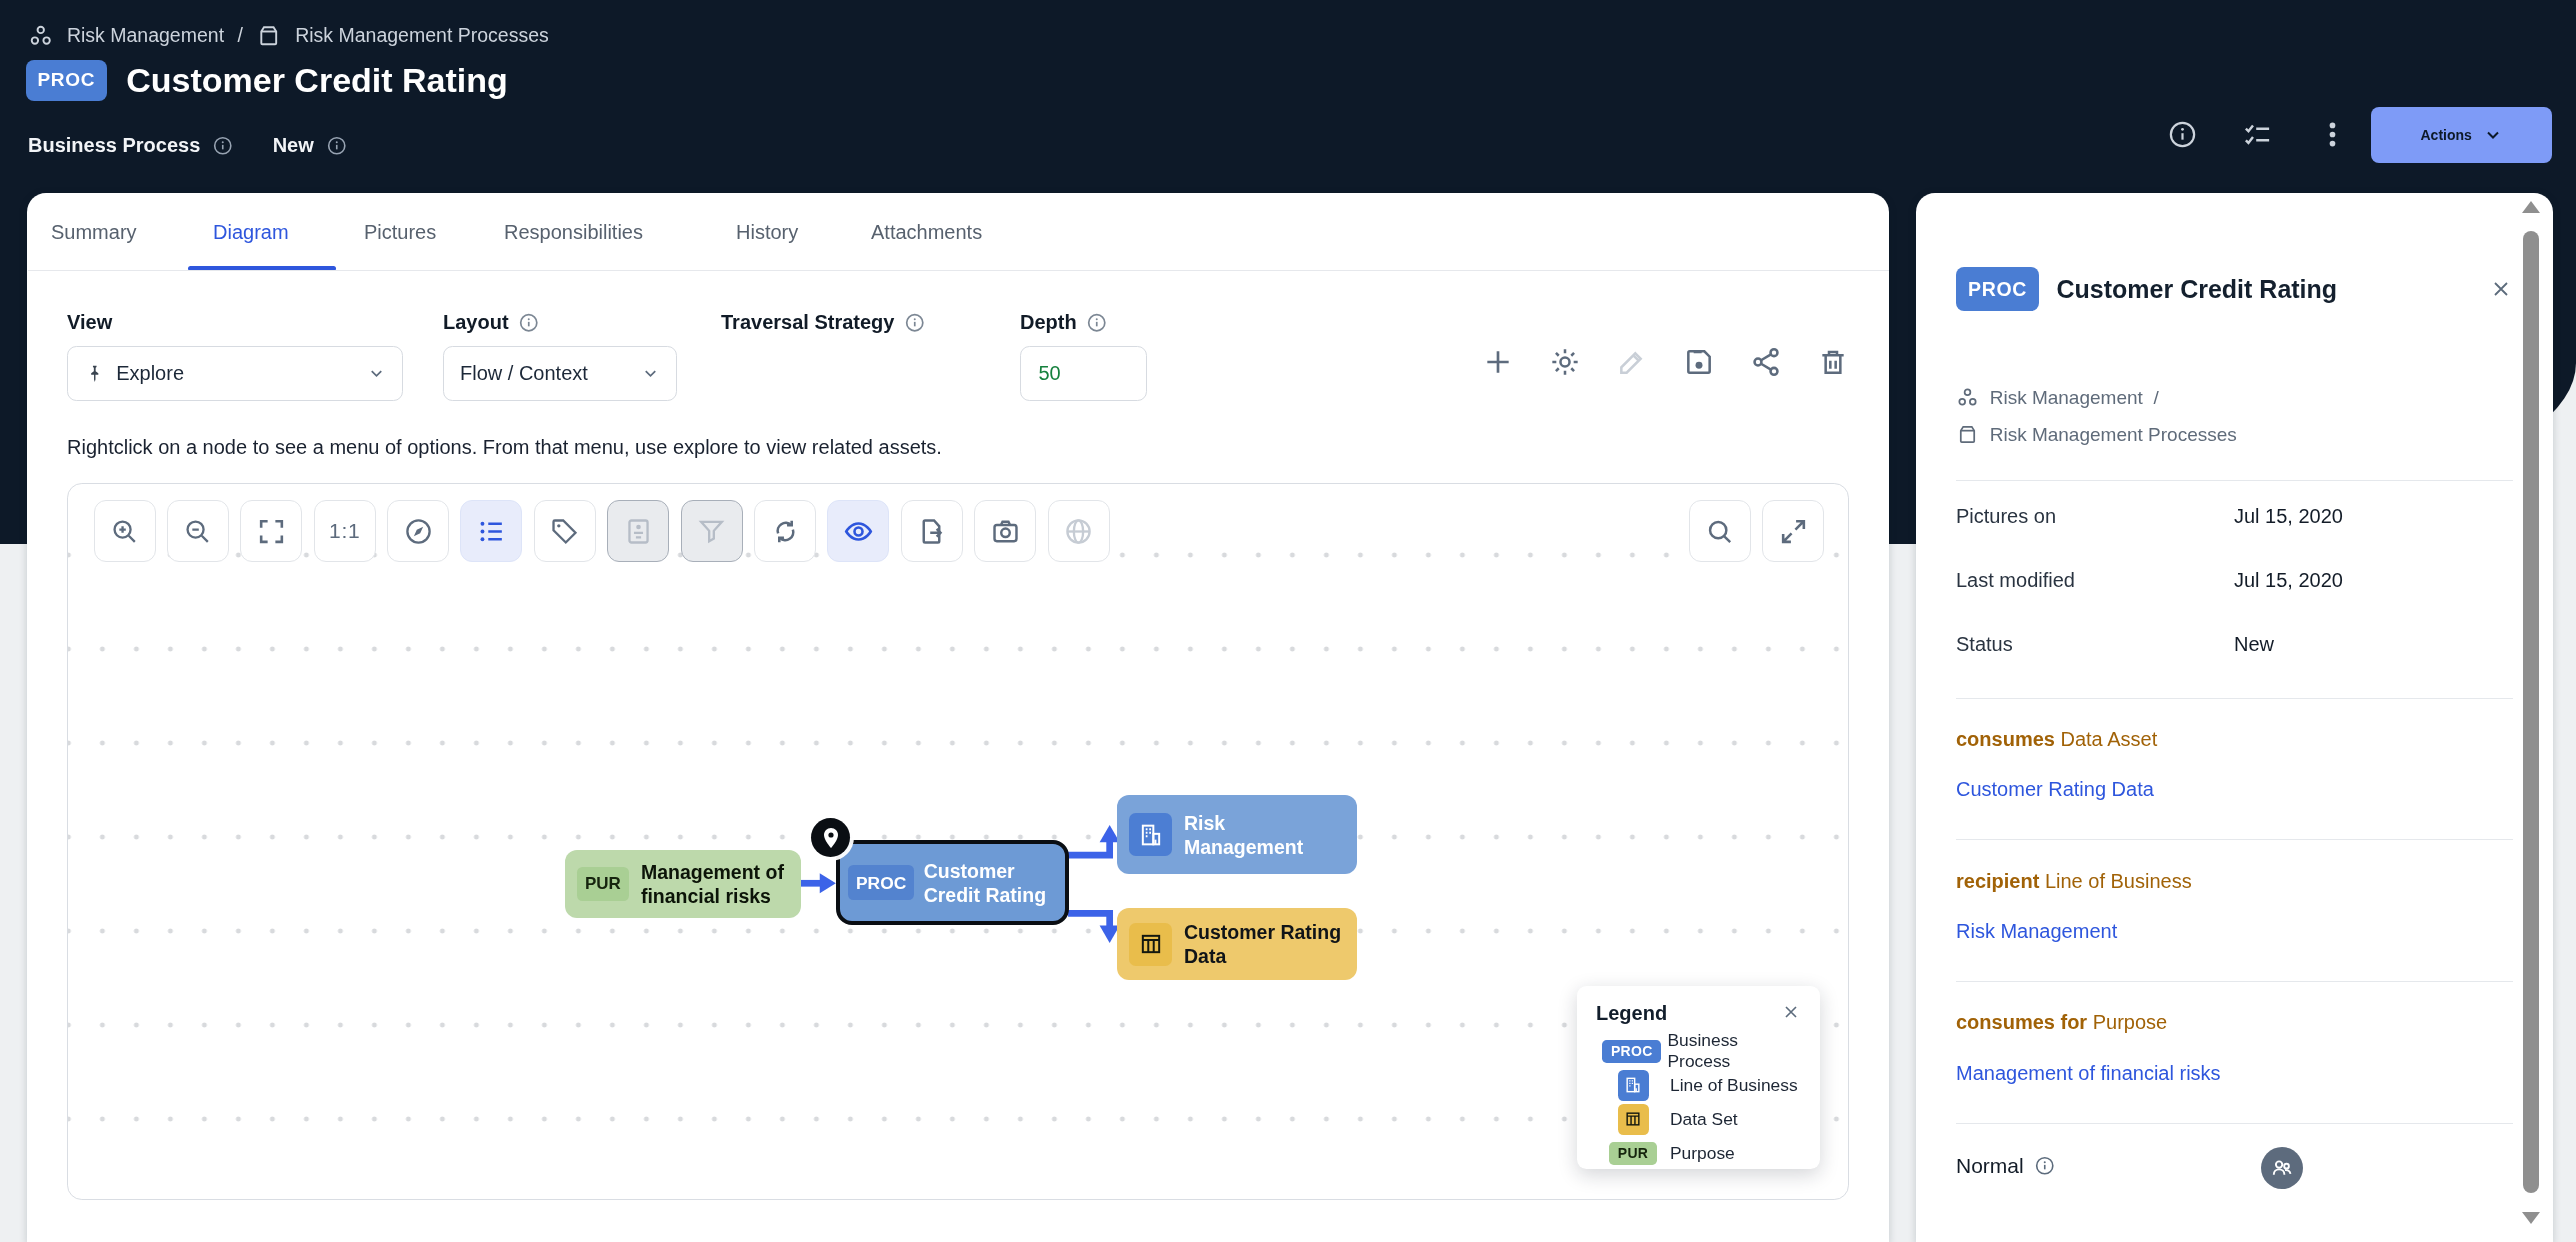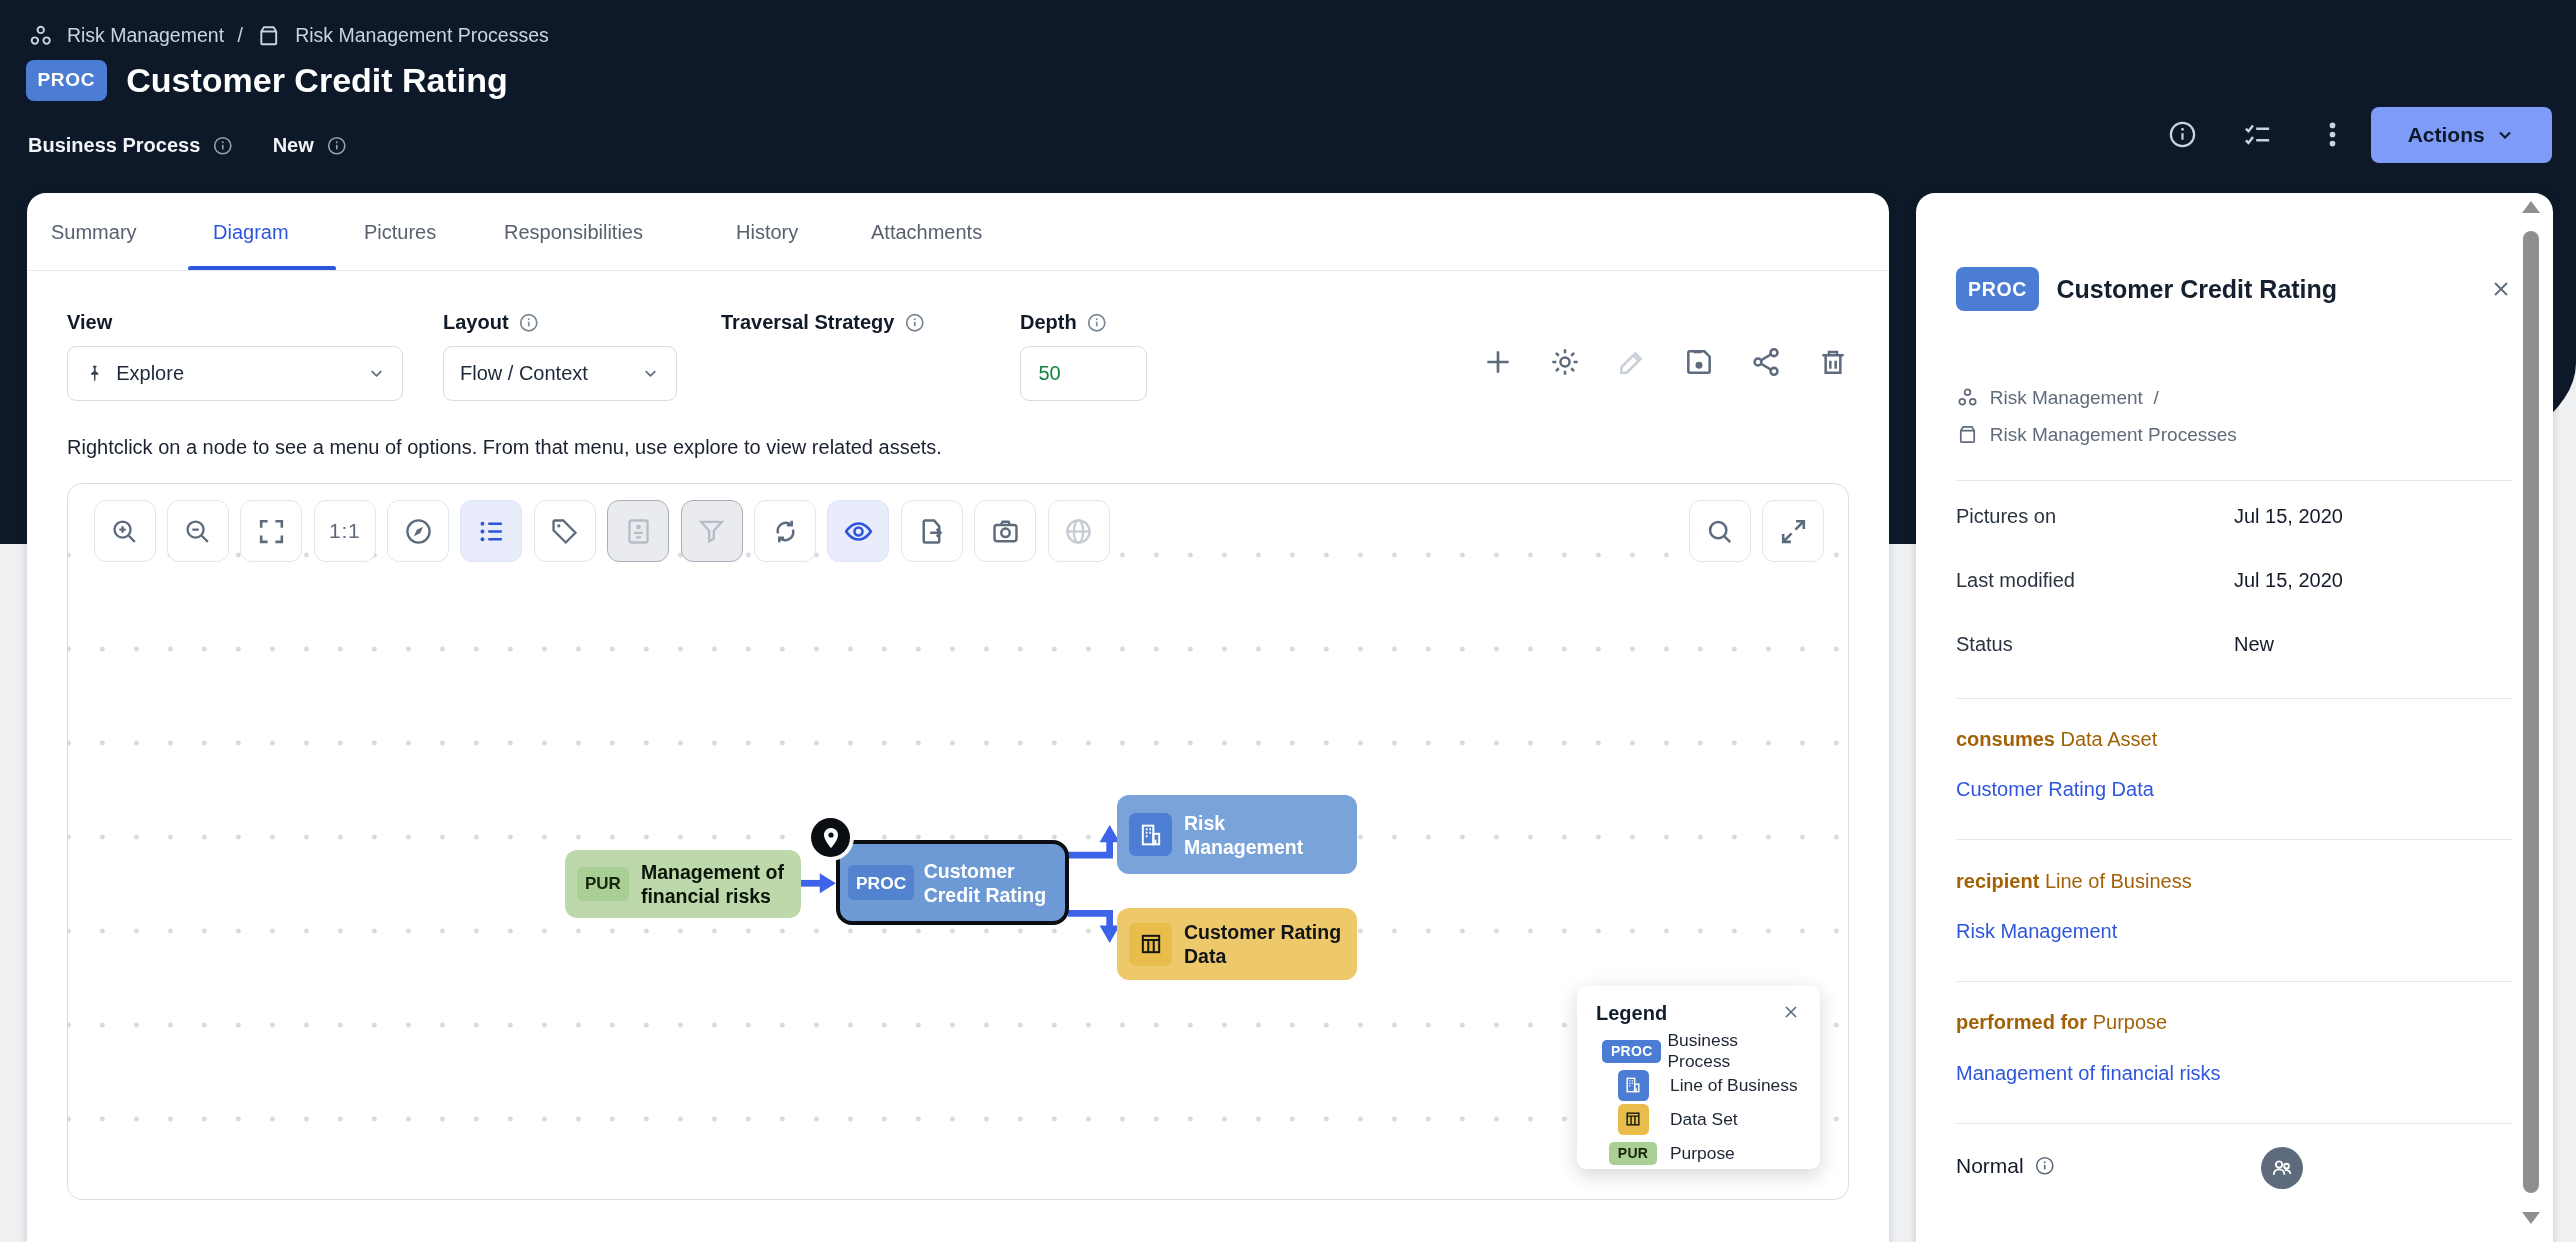--- a/index.html
+++ b/index.html
@@ -22,21 +22,21 @@
   #page-title { color:#fff; font-size:34px; font-weight:700; }
   #meta-row { left:28px; top:134px; display:flex; align-items:center; gap:12px;
               color:#f2f4f7; font-size:20px; font-weight:700; }
   #meta-row .iico { color:#97a3b2; }
   .iico svg { width:21.5px; height:21.5px; display:block; }
   #hdr-right { top:119px; left:2167px; display:flex; align-items:center; gap:44px;
                color:#ccd3dc; }
   #hdr-right .hbtn svg { width:31px; height:31px; display:block; }
   #actions-btn { left:2371px; top:107px; width:181px; height:56px; background:#7e9bf7;
                  border:none; border-radius:8px; display:flex; align-items:center;
-                 justify-content:center; gap:10.7px; color:#0d1928; font-size:21px;
+                 justify-content:center; gap:10.7px; color:#0d1928; font-size:14px;
                  font-weight:700; font-family:inherit; cursor:pointer; }
   #actions-btn svg { width:20px; height:20px; }
 
   
   #main-card { left:27px; top:193px; width:1862px; height:1050px; background:#fff;
                border-radius:19px 19px 0 0; box-shadow:0 2px 8px rgba(13,25,40,.18); }
   #side-card { left:1916px; top:193px; width:637px; height:1050px; background:#fff;
                border-radius:19px 19px 0 0; box-shadow:0 2px 8px rgba(13,25,40,.18); }
 
   
@@ -610,21 +610,21 @@
   <div class="sdiv" style="top:839px"></div>
 
   <span class="rel-head" style="top:870px">
     <b>recipient</b> <span>Line of Business</span>
   </span>
   <span class="rel-link" style="top:920px">Risk Management</span>
 
   <div class="sdiv" style="top:981px"></div>
 
   <span class="rel-head" style="top:1011px">
-    <b>performed for</b> <span>Purpose</span>
+    <b>consumes for</b> <span>Purpose</span>
   </span>
   <span class="rel-link" style="top:1062px">Management of financial risks</span>
 
   <div class="sdiv" style="top:1123px"></div>
 
   <div id="privacy" class="abs">
     <span>Normal</span>
     <span class="iico">
       <svg viewBox="0 0 24 24" fill="none" stroke="currentColor" stroke-width="1.8">
           <circle cx="12" cy="12" r="9"></circle>

